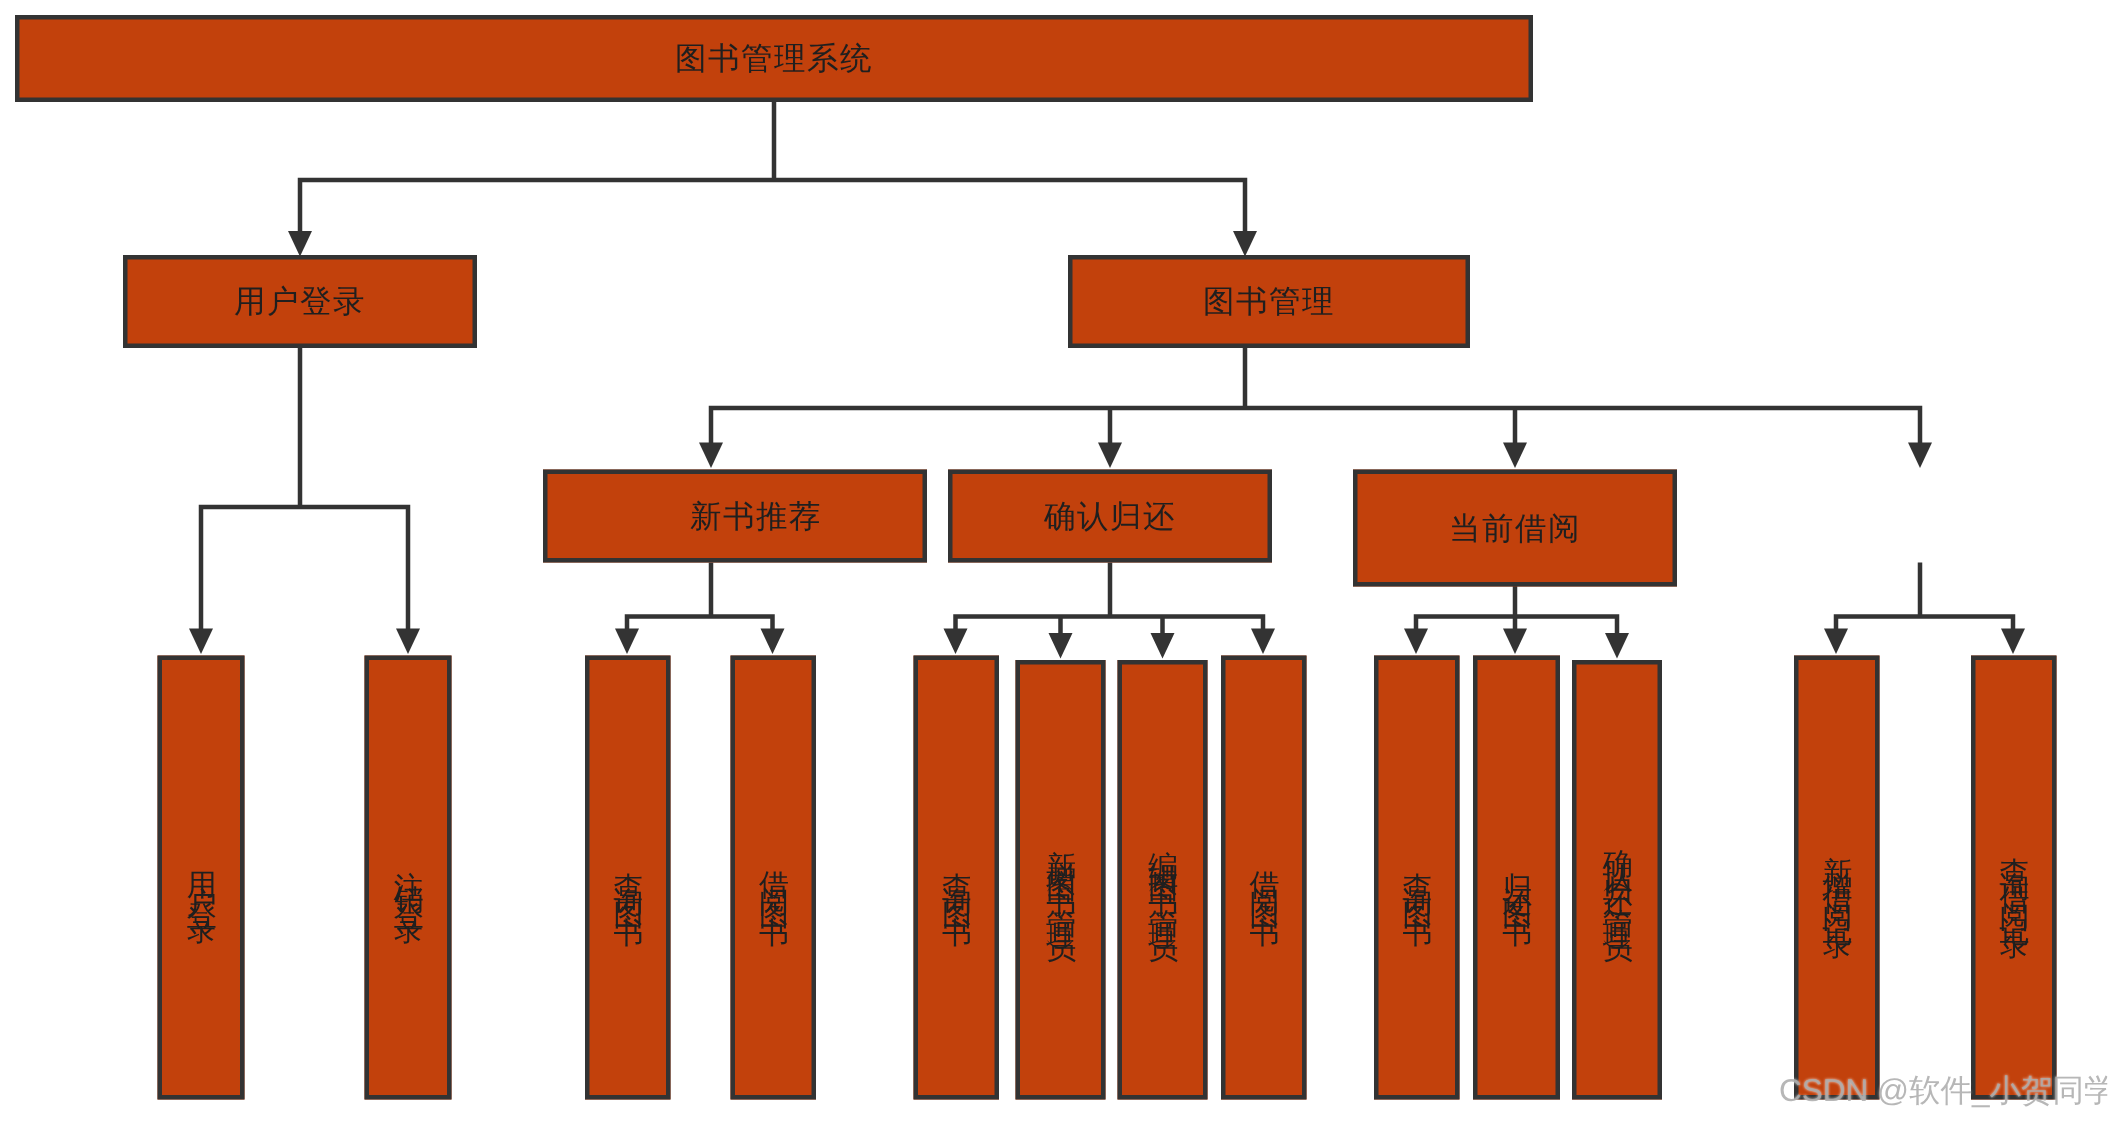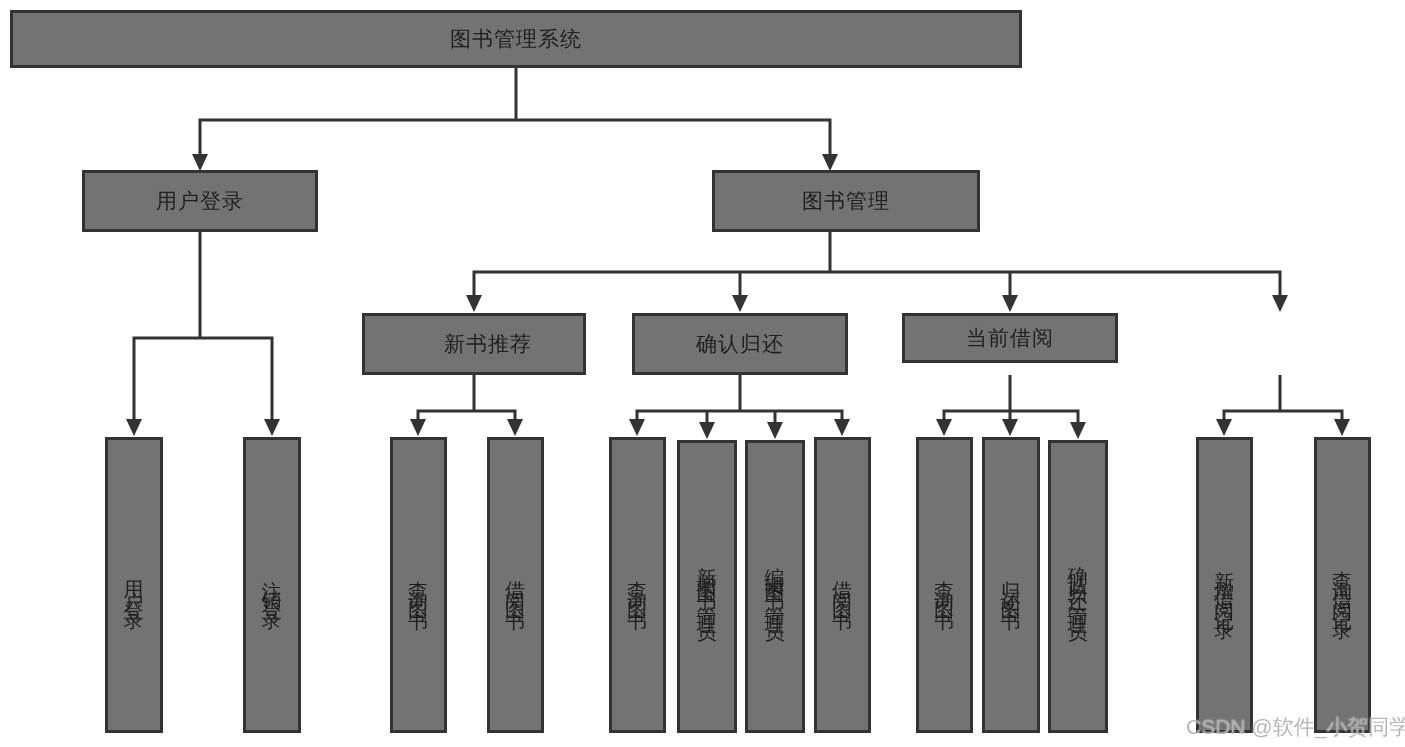--- a/index.html
+++ b/index.html
@@ -14,21 +14,21 @@
   #connectors {
     position: absolute;
     left: 0; top: 0;
     width: 1405px; height: 747px;
     pointer-events: none;
   }
   .node {
     position: absolute;
     box-sizing: border-box;
     border: 3px solid #333333;
-    background: #737373;
+    background: #c2410c;
     display: flex;
     align-items: center;
     justify-content: center;
   }
   .node .label {
     color: #1f1f1f;
     font-size: 21px;
     letter-spacing: 1px;
     white-space: nowrap;
   }
@@ -101,27 +101,27 @@
     <span class="label">图书管理系统</span>
   </div>
 
   <div class="node" style="left:82px; top:170px; width:236px; height:62px;">
     <span class="label">用户登录</span>
   </div>
   <div class="node" style="left:712px; top:170px; width:268px; height:62px;">
     <span class="label">图书管理</span>
   </div>
 
-  <div class="node" style="left:362px; top:313px; width:224px; height:62px;padding-left:28px;">
+  <div class="node" style="left:362px; top:313px; width:256px; height:62px;padding-left:28px;">
     <span class="label">新书推荐</span>
   </div>
   <div class="node" style="left:632px; top:313px; width:216px; height:62px;">
     <span class="label">确认归还</span>
   </div>
-  <div class="node" style="left:902px; top:313px; width:216px; height:50px;">
+  <div class="node" style="left:902px; top:313px; width:216px; height:78px;">
     <span class="label">当前借阅</span>
   </div>
 
   <div class="node leaf" style="left:105px; top:437px; width:58px; height:296px;">
     <span class="label">用户登录</span>
   </div>
   <div class="node leaf" style="left:243px; top:437px; width:58px; height:296px;">
     <span class="label">注销登录</span>
   </div>
 

